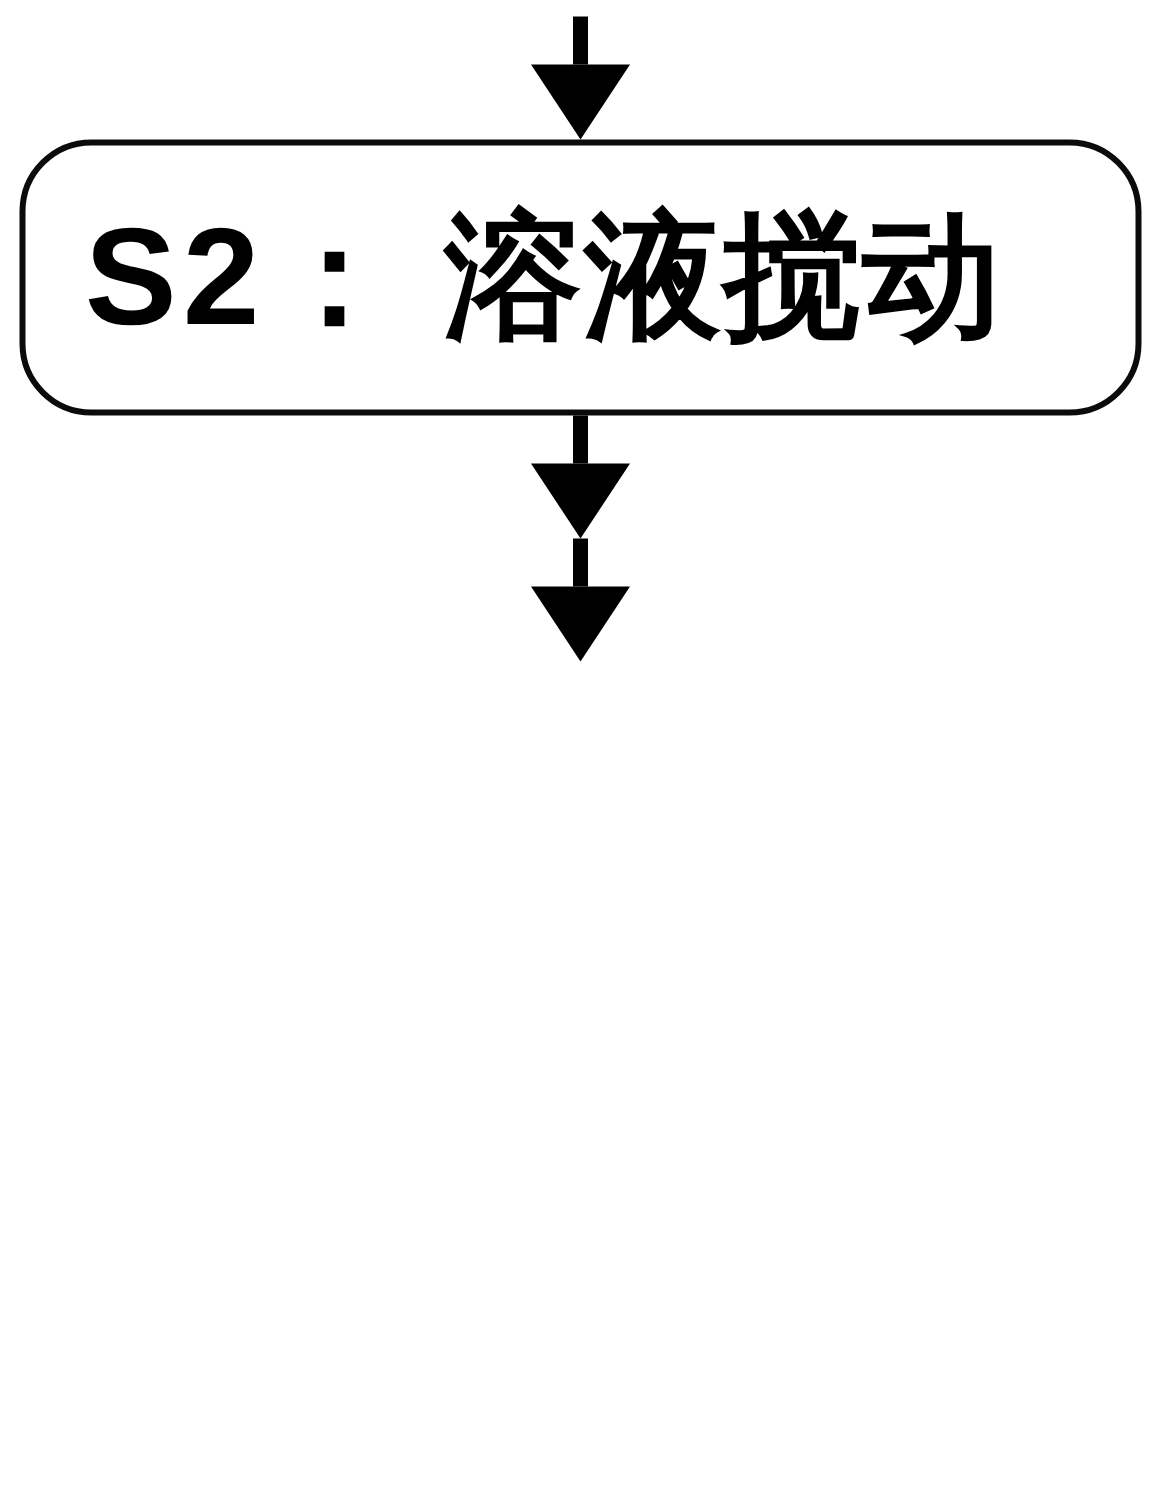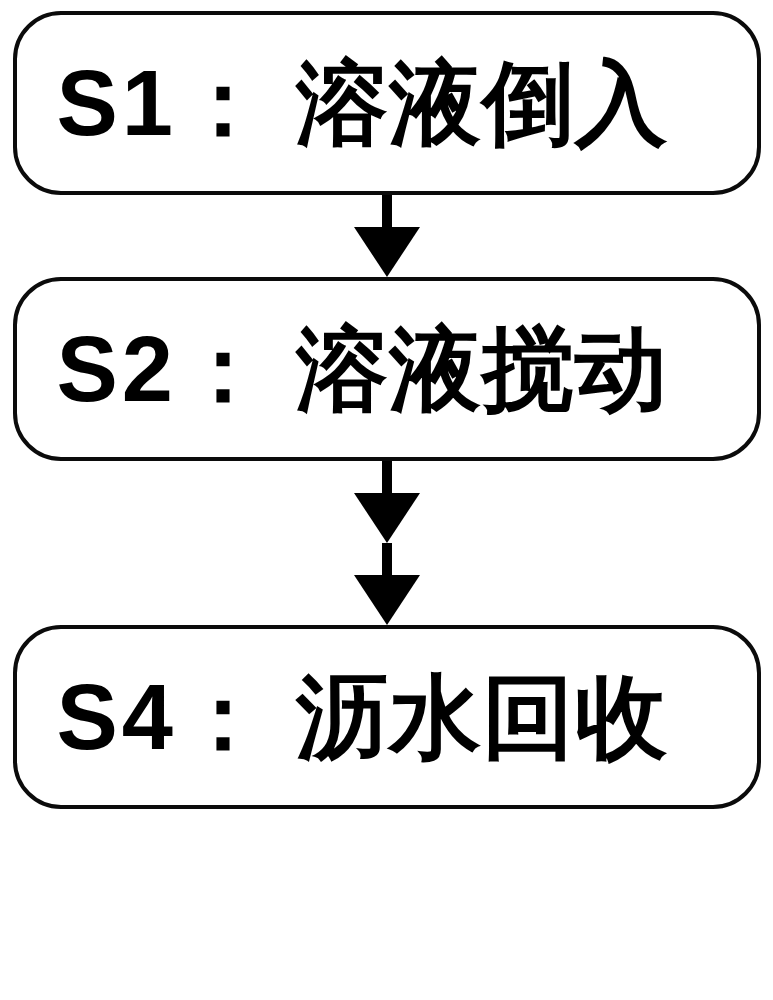--- a/index.html
+++ b/index.html
@@ -66,23 +66,20 @@
     border-left: 33px solid transparent;
     border-right: 33px solid transparent;
     border-top: 50px solid #000000;
   }
 </style>
 </head>
 <body>
 
 <div class="flow">
 
-  <div class="step-box">
-    <span class="step-text"><span class="step-id">S1</span><span class="step-sep">：</span><span>溶液倒入</span></span>
-  </div>
 
   <div class="arrow">
     <div class="arrow-stem"></div>
     <div class="arrow-head"></div>
   </div>
 
   <div class="step-box">
     <span class="step-text"><span class="step-id">S2</span><span class="step-sep">：</span><span>溶液搅动</span></span>
   </div>
 
@@ -90,17 +87,14 @@
     <div class="arrow-stem"></div>
     <div class="arrow-head"></div>
   </div>
 
 
   <div class="arrow">
     <div class="arrow-stem"></div>
     <div class="arrow-head"></div>
   </div>
 
-  <div class="step-box">
-    <span class="step-text"><span class="step-id">S4</span><span class="step-sep">：</span><span>沥水回收</span></span>
-  </div>
 
 </div>
 
 </body></html>

